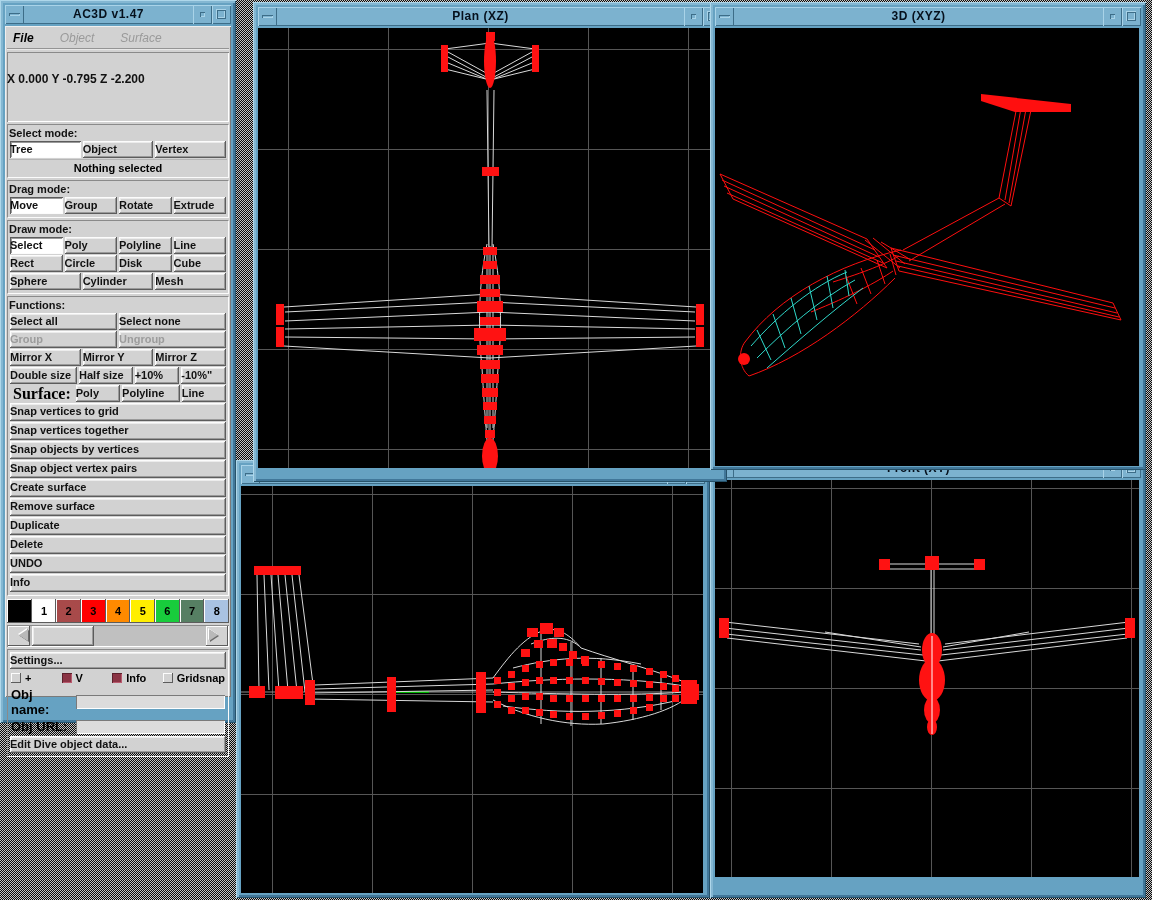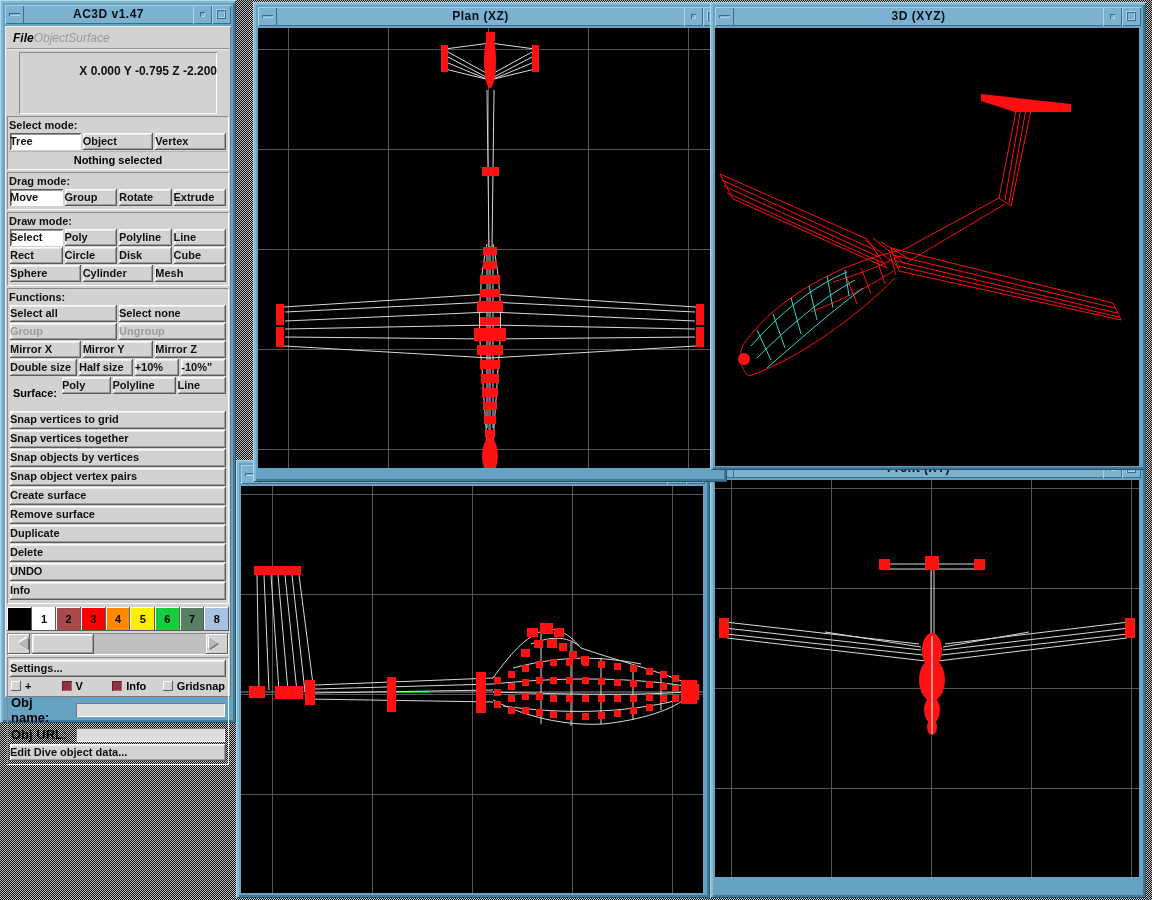--- a/index.html
+++ b/index.html
@@ -39,41 +39,41 @@
   .grid{
     background-color:#000;
     background-image:linear-gradient(#565656 1px, transparent 1px),
                      linear-gradient(90deg,#565656 1px, transparent 1px);
     background-size:100px 100px;
   }
   
   #main-panel{left:0;top:0;width:236px;height:723px;z-index:5;}
   .panel-body{background:#d2d2d2;height:671px;box-shadow:inset 1px 1px 0 #efefef, inset -1px -1px 0 #7a7a7a;
     padding:1px 2px;box-sizing:border-box;}
-  .menubar{display:flex;gap:0;padding:4px 6px 3px 6px;border-bottom:2px groove #e8e8e8;}
+  .menubar{display:flex;gap:26px;padding:4px 6px 3px 6px;border-bottom:2px groove #e8e8e8;}
   .menu-item{font-size:12px;font-style:italic;}
   .menu-item.enabled{font-weight:bold;color:#000;}
   .menu-item.dim{color:#9a9a9a;}
-  .coordbox{height:50px;margin:2px 12px;box-shadow:inset 1px 1px 0 #8a8a8a, inset -1px -1px 0 #fff;
-    font-size:12px;font-weight:bold;color:#111;padding-top:12px;text-align:right;}
+  .coordbox{height:50px;margin:2px 0;box-shadow:inset 1px 1px 0 #8a8a8a, inset -1px -1px 0 #fff;
+    font-size:12px;font-weight:bold;color:#111;padding-top:20px;text-align:left;}
   .sec{margin:2px 0;border:1px solid;border-color:#8a8a8a #fbfbfb #fbfbfb #8a8a8a;padding:1px 1px 2px 1px;}
   .sec-label{font-size:11px;font-weight:bold;text-align:left;color:#111;padding:1px 0;}
   .row{display:flex;gap:2px;margin:1px 1px;}
   .btn{
     flex:1;background:#d2d2d2;font-size:11px;font-weight:bold;color:#111;
     text-align:left;line-height:16px;height:17px;
     box-shadow: inset -1px -1px 0 #5c5c5c, inset 1px 1px 0 #fcfcfc, inset -2px -2px 0 #9a9a9a, inset 2px 2px 0 #ececec;
     white-space:nowrap;overflow:hidden;cursor:default;
   }
   .btn.tall{height:18px;line-height:17px;}
   .btn.active{background:#fff;
     box-shadow: inset 1px 1px 0 #5c5c5c, inset -1px -1px 0 #fcfcfc, inset 2px 2px 0 #9a9a9a;}
   .btn.disabled{color:#9c9c9c;}
   .status-line{font-size:11px;font-weight:bold;text-align:center;padding:2px 0 1px 0;border-top:1px solid #b5b5b5;}
-  .inline-label{font-size:11px;font-weight:bold;line-height:17px;padding:8px 3px;}
+  .inline-label{font-size:16px;font-weight:bold;line-height:17px;padding:0 3px;font-family:Liberation Serif, serif;}
   
   .palette{display:flex;margin:3px 0 2px 0;height:24px;}
   .sw{flex:1;display:flex;align-items:center;justify-content:center;font-size:11px;font-weight:bold;
       box-shadow: inset -1px -1px 0 #5c5c5c, inset 1px 1px 0 #fdfdfd;}
   .sw0{background:#000;}
   .sw1{background:#fff;color:#000;}
   .sw2{background:#a84a4a;color:#000;}
   .sw3{background:#ff0000;color:#000;}
   .sw4{background:#ff8a00;color:#000;}
   .sw5{background:#ffee00;color:#000;}

